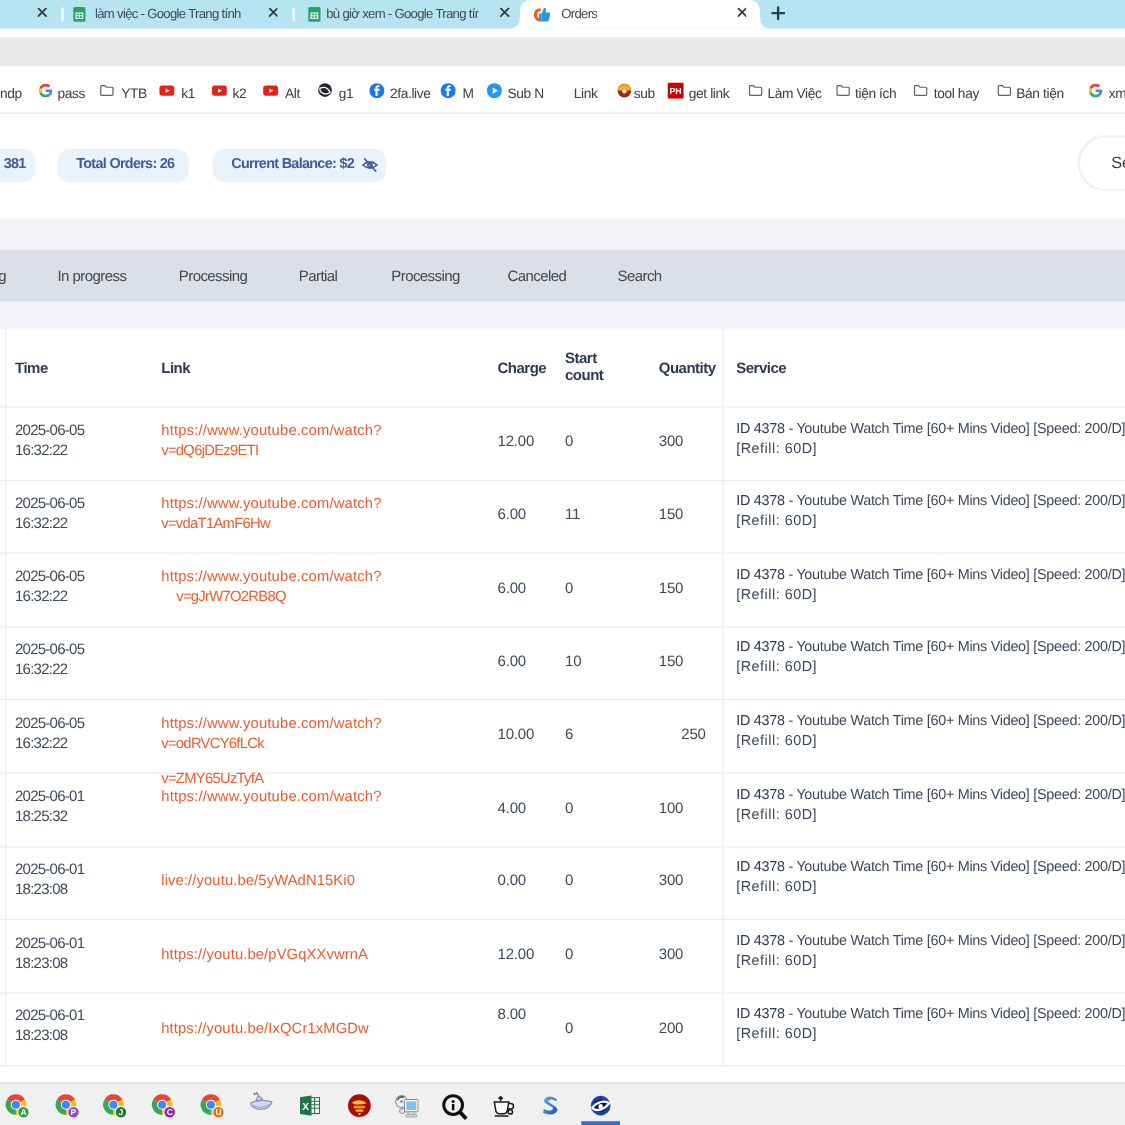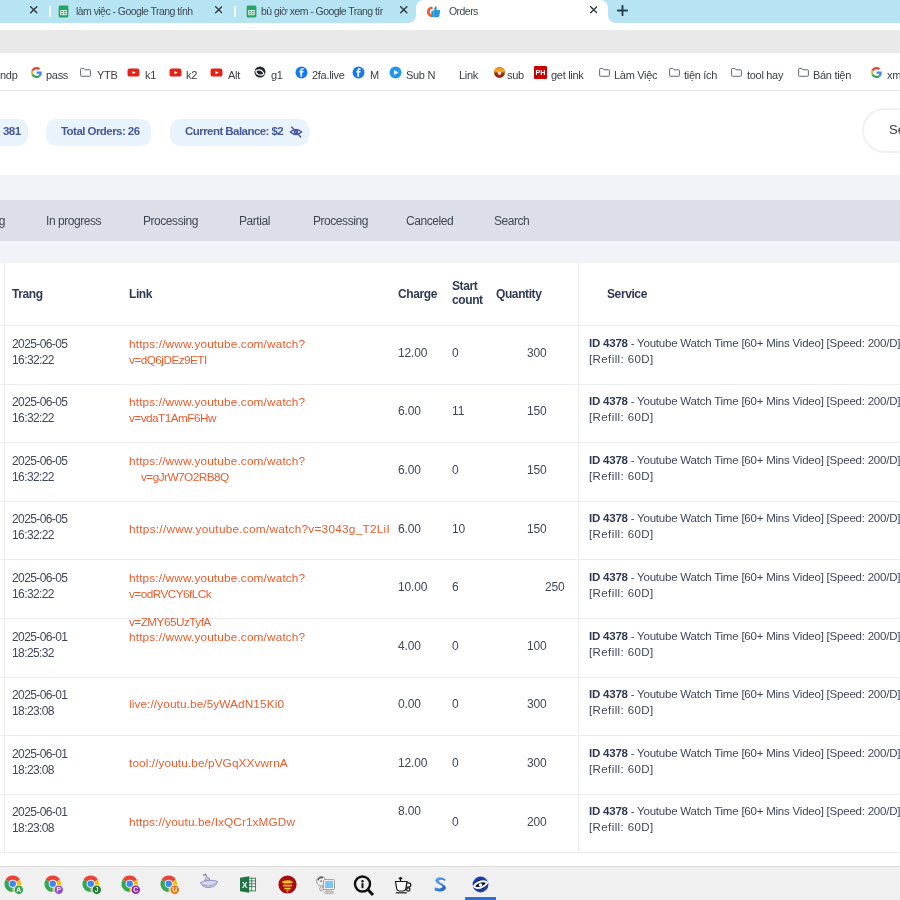--- a/index.html
+++ b/index.html
@@ -29,21 +29,21 @@
 .stab{top:214px;font-size:12px;color:#3f4756;letter-spacing:-0.45px;white-space:nowrap}
 
 .th{font-size:12px;font-weight:700;color:#2e3a54;letter-spacing:-0.4px}
 .td{font-size:12px;color:#3e4859;letter-spacing:-0.15px;white-space:nowrap}
 .dt{letter-spacing:-0.6px}
 .lk{font-size:11.8px;color:#e95c2c;white-space:nowrap}
 .lkA{letter-spacing:0.15px}
 .lkB{letter-spacing:-0.55px}
 .sv{font-size:11.5px;color:#3e4859;letter-spacing:-0.22px;white-space:nowrap}
 .rf{letter-spacing:0.4px}
-.svb{font-weight:700;color:#2e3a54}
+.svb{font-weight:400;color:#2e3a54}
 .rowline{left:0;width:900px;height:1px;background:#ececf1}
 #vline{left:578px;top:263px;width:1px;height:590px;background:#ececf1}
 
 #taskbar{left:0;top:866px;width:900px;height:34px;background:#f0f0f0;border-top:1px solid #dadada}
 #activeline{left:465px;top:897px;width:31px;height:3px;background:#2e6fd0}
 </style></head><body>
 <div id="stage">
 
 <div class="abs" id="tabbar"></div>
 <svg class="abs" style="left:30px;top:6px" width="7.5" height="7.5" viewBox="0 0 8 8">
@@ -191,26 +191,26 @@
 <div class="abs" id="pilltx">Search</div>
 <div class="abs" id="band"></div>
 <div class="abs" id="strip"></div>
 <div class="abs stab" style="left:-36px">Pending</div>
 <div class="abs stab" style="left:46px">In progress</div>
 <div class="abs stab" style="left:143px">Processing</div>
 <div class="abs stab" style="left:239px">Partial</div>
 <div class="abs stab" style="left:313px">Processing</div>
 <div class="abs stab" style="left:406px">Canceled</div>
 <div class="abs stab" style="left:494px">Search</div>
-<div class="abs th" style="left:12px;top:287px">Trang</div>
+<div class="abs th" style="left:12px;top:287px">Time</div>
 <div class="abs th" style="left:129px;top:287px">Link</div>
 <div class="abs th" style="left:398px;top:287px">Charge</div>
 <div class="abs th" style="left:452px;top:279px">Start<br>count</div>
-<div class="abs th" style="left:496px;top:287px">Quantity</div>
-<div class="abs th" style="left:607px;top:287px">Service</div>
+<div class="abs th" style="left:527px;top:287px">Quantity</div>
+<div class="abs th" style="left:589px;top:287px">Service</div>
 <div class="abs rowline" style="top:325px"></div>
 <div class="abs" id="vline"></div>
 <div class="abs" style="left:4px;top:263px;width:1px;height:590px;background:#ececf1"></div>
 <div class="abs td dt" style="left:12px;top:336.5px">2025-06-05</div>
 <div class="abs td dt" style="left:12px;top:352.5px">16:32:22</div>
 <div class="abs lk lkA" style="left:129px;top:336.5px">https://www.youtube.com/watch?</div>
 <div class="abs lk lkB" style="left:129px;top:352.5px">v=dQ6jDEz9ETI</div>
 <div class="abs td" style="left:398px;top:345.8px">12.00</div>
 <div class="abs td" style="left:452px;top:345.8px">0</div>
 <div class="abs td" style="left:527px;top:345.8px">300</div>
@@ -232,21 +232,20 @@
 <div class="abs lk lkA" style="left:129px;top:453.7px">https://www.youtube.com/watch?</div>
 <div class="abs lk lkB" style="left:141px;top:469.7px">v=gJrW7O2RB8Q</div>
 <div class="abs td" style="left:398px;top:463.0px">6.00</div>
 <div class="abs td" style="left:452px;top:463.0px">0</div>
 <div class="abs td" style="left:527px;top:463.0px">150</div>
 <div class="abs sv" style="left:589px;top:453.7px"><span class="svb">ID 4378</span> - Youtube Watch Time [60+ Mins Video] [Speed: 200/D]</div>
 <div class="abs sv" style="left:589px;top:469.7px"><span class="rf">[Refill: 60D]</span></div>
 <div class="abs rowline" style="top:500.8px"></div>
 <div class="abs td dt" style="left:12px;top:512.3px">2025-06-05</div>
 <div class="abs td dt" style="left:12px;top:528.3px">16:32:22</div>
-<div class="abs lk" style="left:129px;top:521.6px;letter-spacing:0.25px">https://www.youtube.com/watch?v=3043g_T2LiI</div>
 <div class="abs td" style="left:398px;top:521.6px">6.00</div>
 <div class="abs td" style="left:452px;top:521.6px">10</div>
 <div class="abs td" style="left:527px;top:521.6px">150</div>
 <div class="abs sv" style="left:589px;top:512.3px"><span class="svb">ID 4378</span> - Youtube Watch Time [60+ Mins Video] [Speed: 200/D]</div>
 <div class="abs sv" style="left:589px;top:528.3px"><span class="rf">[Refill: 60D]</span></div>
 <div class="abs rowline" style="top:559.4px"></div>
 <div class="abs td dt" style="left:12px;top:570.9px">2025-06-05</div>
 <div class="abs td dt" style="left:12px;top:586.9px">16:32:22</div>
 <div class="abs lk lkA" style="left:129px;top:570.9px">https://www.youtube.com/watch?</div>
 <div class="abs lk lkB" style="left:129px;top:586.9px">v=odRVCY6fLCk</div>
@@ -270,21 +269,21 @@
 <div class="abs td dt" style="left:12px;top:704.1px">18:23:08</div>
 <div class="abs lk" style="left:129px;top:697.4px;letter-spacing:0.1px">live://youtu.be/5yWAdN15Ki0</div>
 <div class="abs td" style="left:398px;top:697.4px">0.00</div>
 <div class="abs td" style="left:452px;top:697.4px">0</div>
 <div class="abs td" style="left:527px;top:697.4px">300</div>
 <div class="abs sv" style="left:589px;top:688.1px"><span class="svb">ID 4378</span> - Youtube Watch Time [60+ Mins Video] [Speed: 200/D]</div>
 <div class="abs sv" style="left:589px;top:704.1px"><span class="rf">[Refill: 60D]</span></div>
 <div class="abs rowline" style="top:735.2px"></div>
 <div class="abs td dt" style="left:12px;top:746.7px">2025-06-01</div>
 <div class="abs td dt" style="left:12px;top:762.7px">18:23:08</div>
-<div class="abs lk" style="left:129px;top:756.0px;letter-spacing:0.1px">tool://youtu.be/pVGqXXvwrnA</div>
+<div class="abs lk" style="left:129px;top:756.0px;letter-spacing:0.1px">https://youtu.be/pVGqXXvwrnA</div>
 <div class="abs td" style="left:398px;top:756.0px">12.00</div>
 <div class="abs td" style="left:452px;top:756.0px">0</div>
 <div class="abs td" style="left:527px;top:756.0px">300</div>
 <div class="abs sv" style="left:589px;top:746.7px"><span class="svb">ID 4378</span> - Youtube Watch Time [60+ Mins Video] [Speed: 200/D]</div>
 <div class="abs sv" style="left:589px;top:762.7px"><span class="rf">[Refill: 60D]</span></div>
 <div class="abs rowline" style="top:793.8px"></div>
 <div class="abs td dt" style="left:12px;top:805.3px">2025-06-01</div>
 <div class="abs td dt" style="left:12px;top:821.3px">18:23:08</div>
 <div class="abs lk" style="left:129px;top:814.6px;letter-spacing:0.1px">https://youtu.be/IxQCr1xMGDw</div>
 <div class="abs td" style="left:398px;top:804px">8.00</div>

